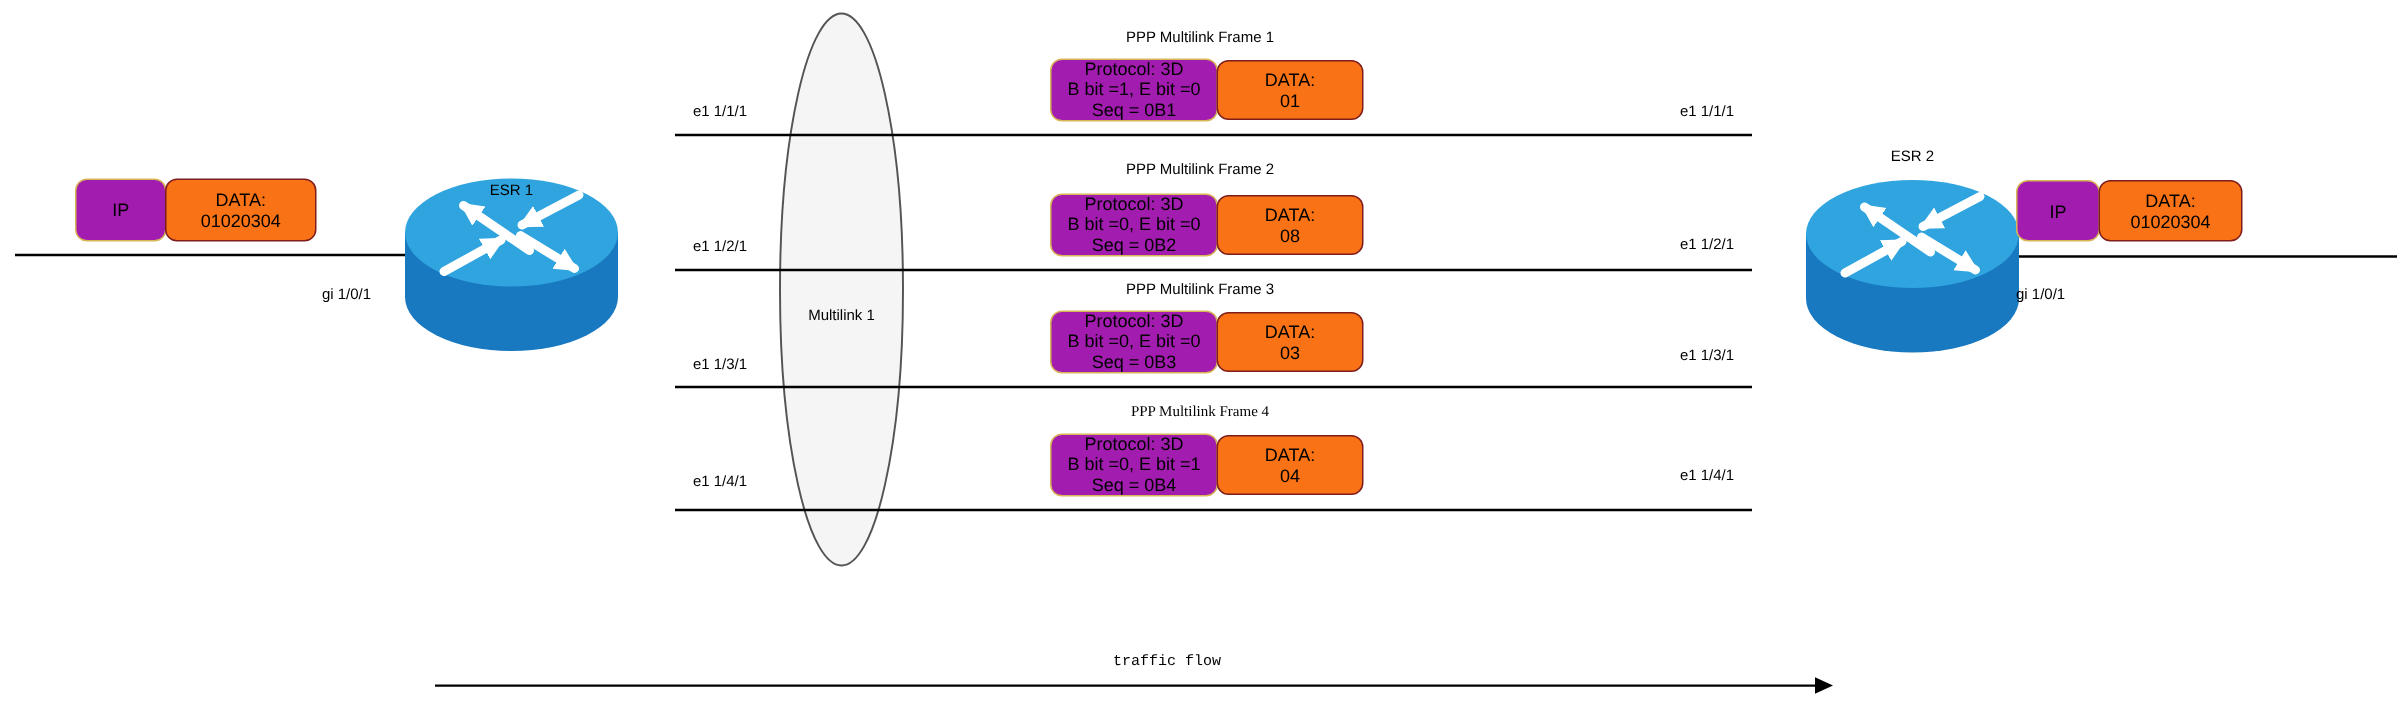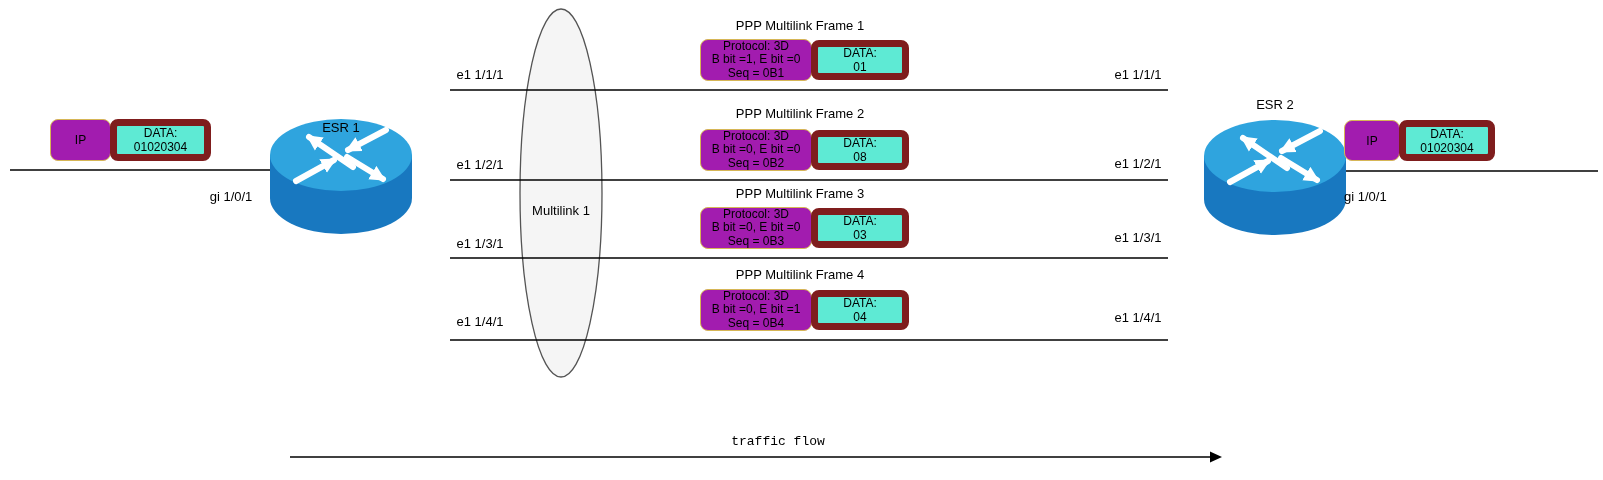--- a/index.html
+++ b/index.html
@@ -8,39 +8,39 @@
     width: 1603px;
     height: 480px;
     background: #ffffff;
     font-family: "Liberation Sans", sans-serif;
     color: #000;
     overflow: hidden;
   }
   #shapes { position: absolute; left: 0; top: 0; }
   .lbl {
     position: absolute;
-    font-size: 13px;
+    font-size: 10px;
     line-height: 14px;
     text-align: center;
     white-space: nowrap;
   }
   .box {
     position: absolute;
     border-radius: 8px;
     display: flex;
     flex-direction: column;
     justify-content: center;
     align-items: center;
     font-size: 12px;
     line-height: 14px;
     text-align: center;
     box-sizing: border-box;
   }
   .ybox { background: #a21caf; border: 1px solid #D6B656; }
-  .pbox { background: #5eead4; border: 7px solid #7f1d1d; }
+  .pbox { background: #f97316; border: 1px solid #7f1d1d; }
   .proto-box { line-height: 13.5px; }
 </style>
 </head>
 <body>
 
 <div id="canvas">
 
   <svg id="shapes" width="1603" height="480" viewBox="0 0 1603 480">
     <defs>
       <marker id="aw" viewBox="0 0 4 4" markerWidth="2.6" markerHeight="2.8" refX="3.2" refY="2" orient="auto">
@@ -138,21 +138,21 @@
   <div class="box ybox proto-box" style="left:700px; top:207px; width:112px; height:42px;">
     <div>Protocol: 3D</div>
     <div>B bit =0, E bit =0</div>
     <div>Seq = 0B3</div>
   </div>
   <div class="box pbox" style="left:811px; top:208px; width:98px; height:40px;">
     <div>DATA:</div>
     <div>03</div>
   </div>
 
-  <div class="lbl" style="left:700px; top:268px; width:200px;">PPP Multilink Frame 4</div>
+  <div class="lbl" style="left:700px; top:268px; width:200px;font-family:Liberation Serif, serif;">PPP Multilink Frame 4</div>
   <div class="box ybox proto-box" style="left:700px; top:289px; width:112px; height:42px;">
     <div>Protocol: 3D</div>
     <div>B bit =0, E bit =1</div>
     <div>Seq = 0B4</div>
   </div>
   <div class="box pbox" style="left:811px; top:290px; width:98px; height:40px;">
     <div>DATA:</div>
     <div>04</div>
   </div>
 

